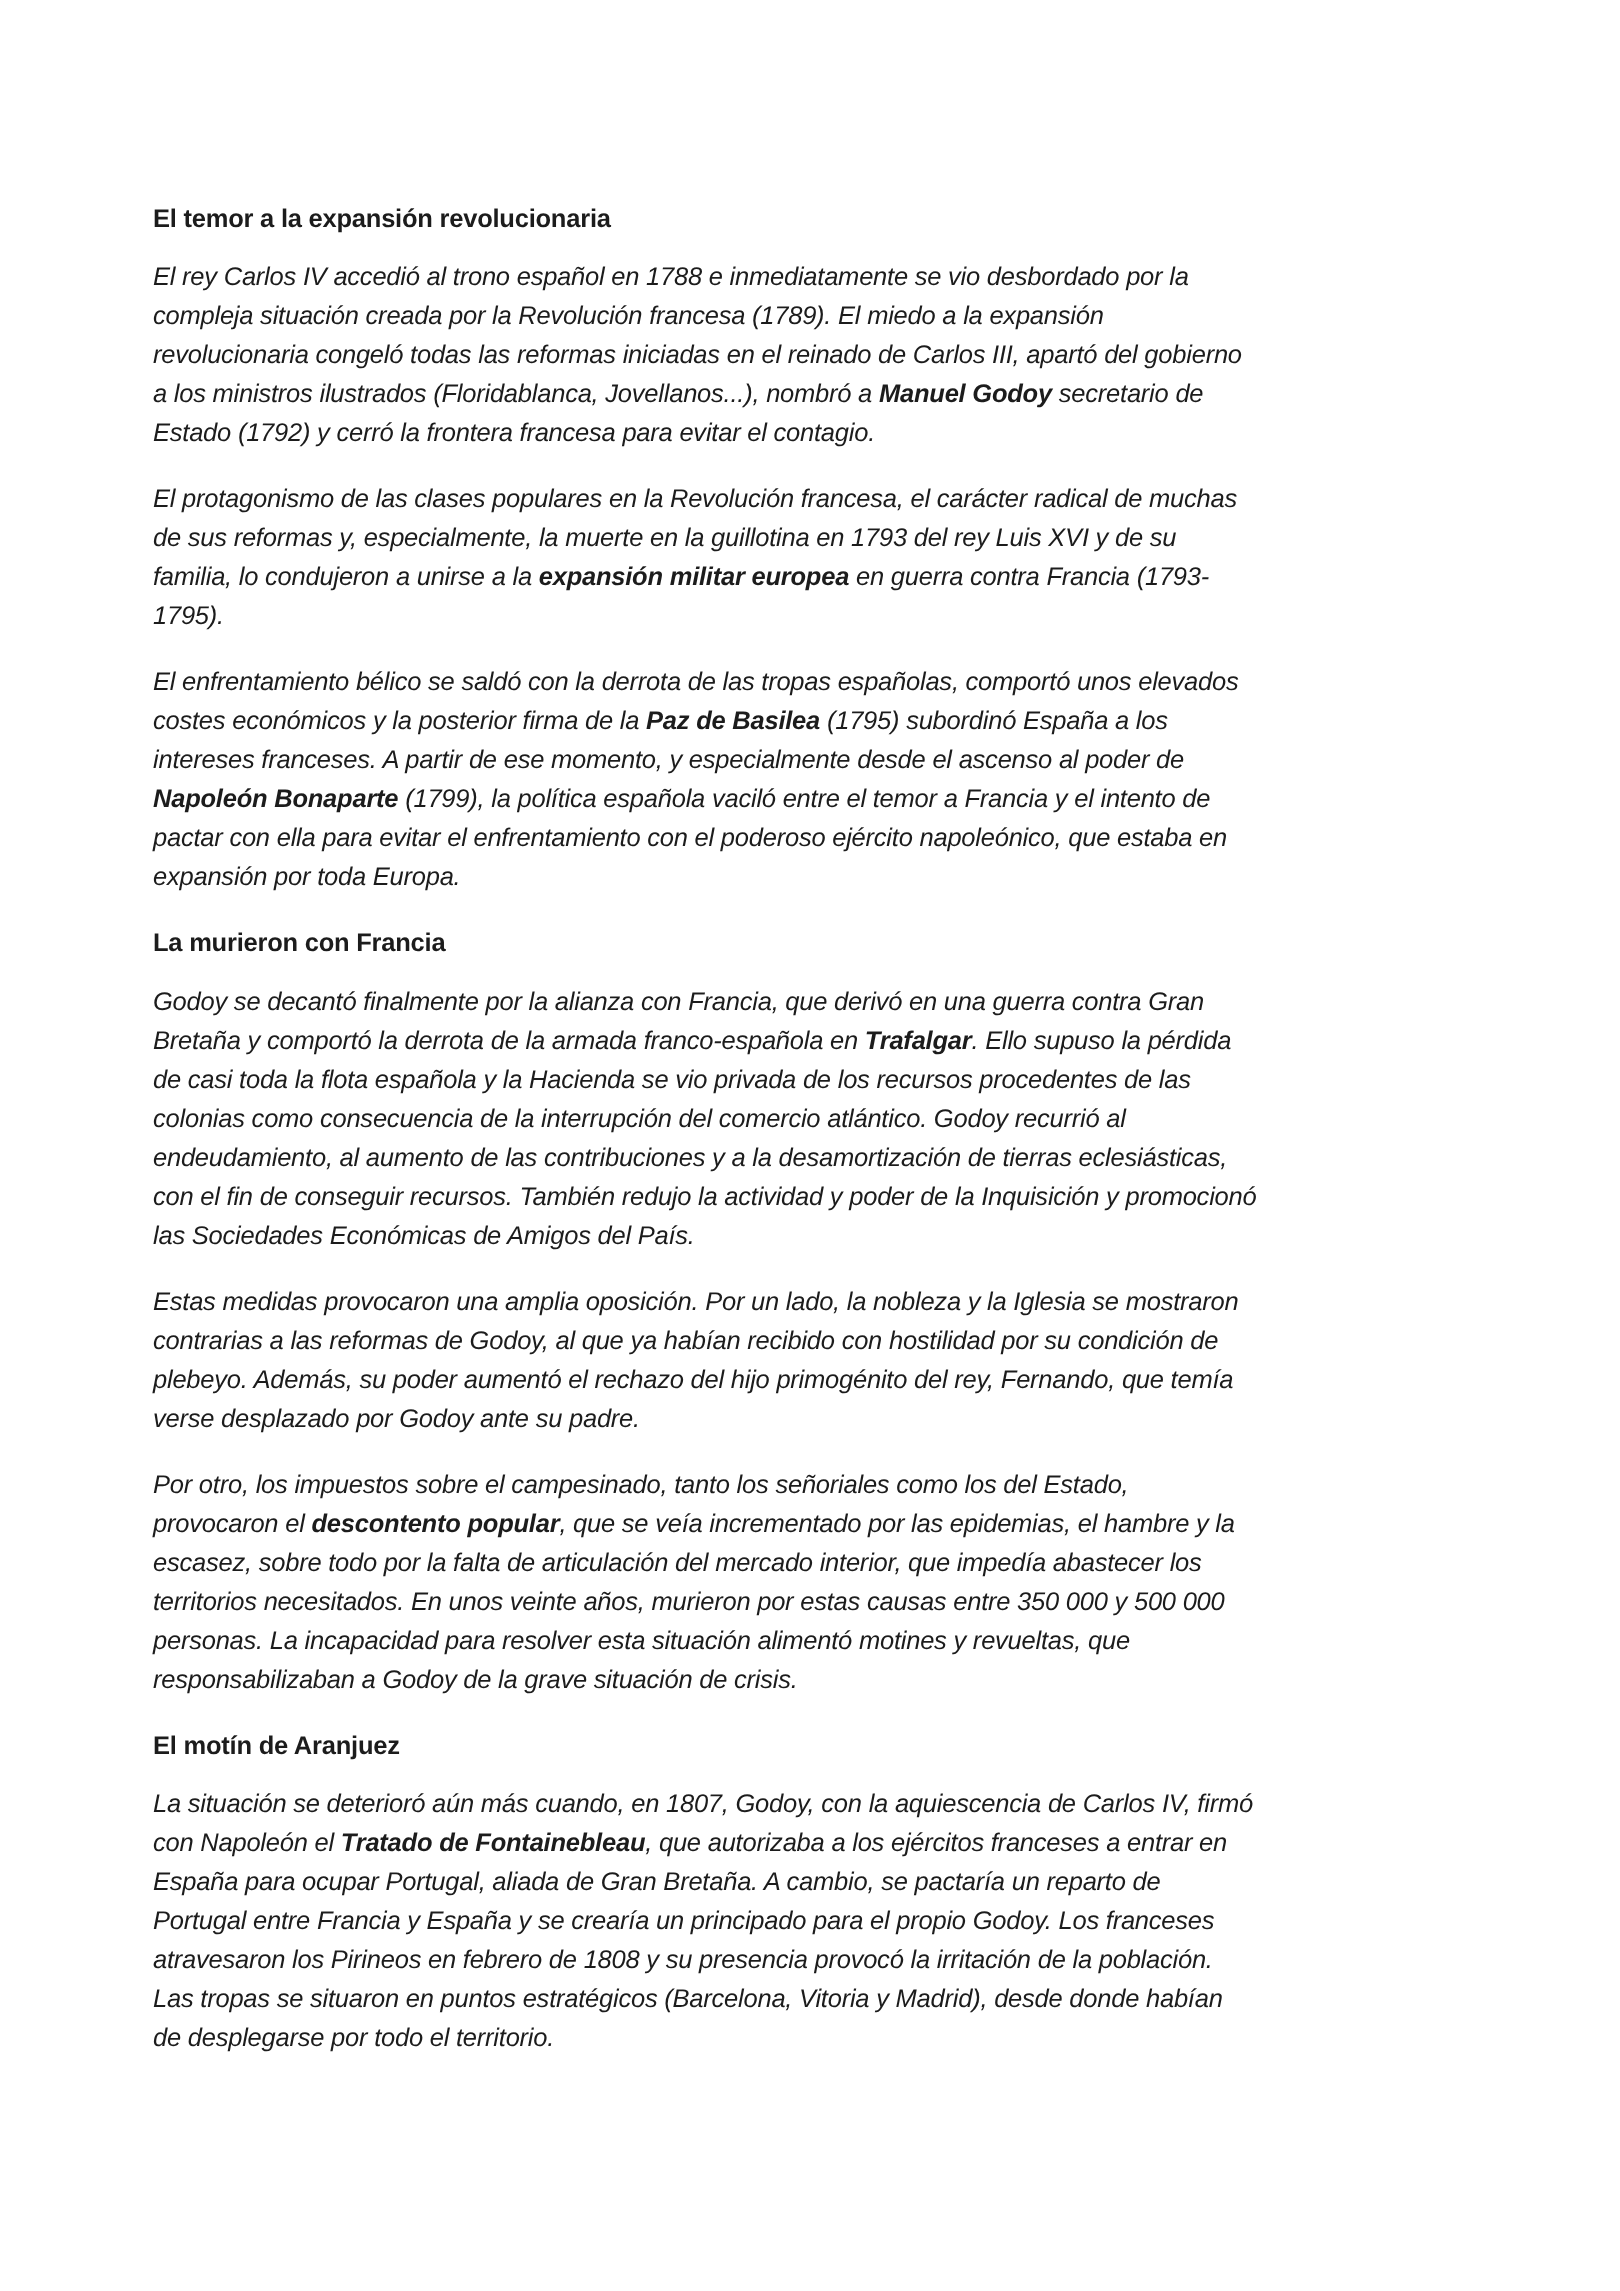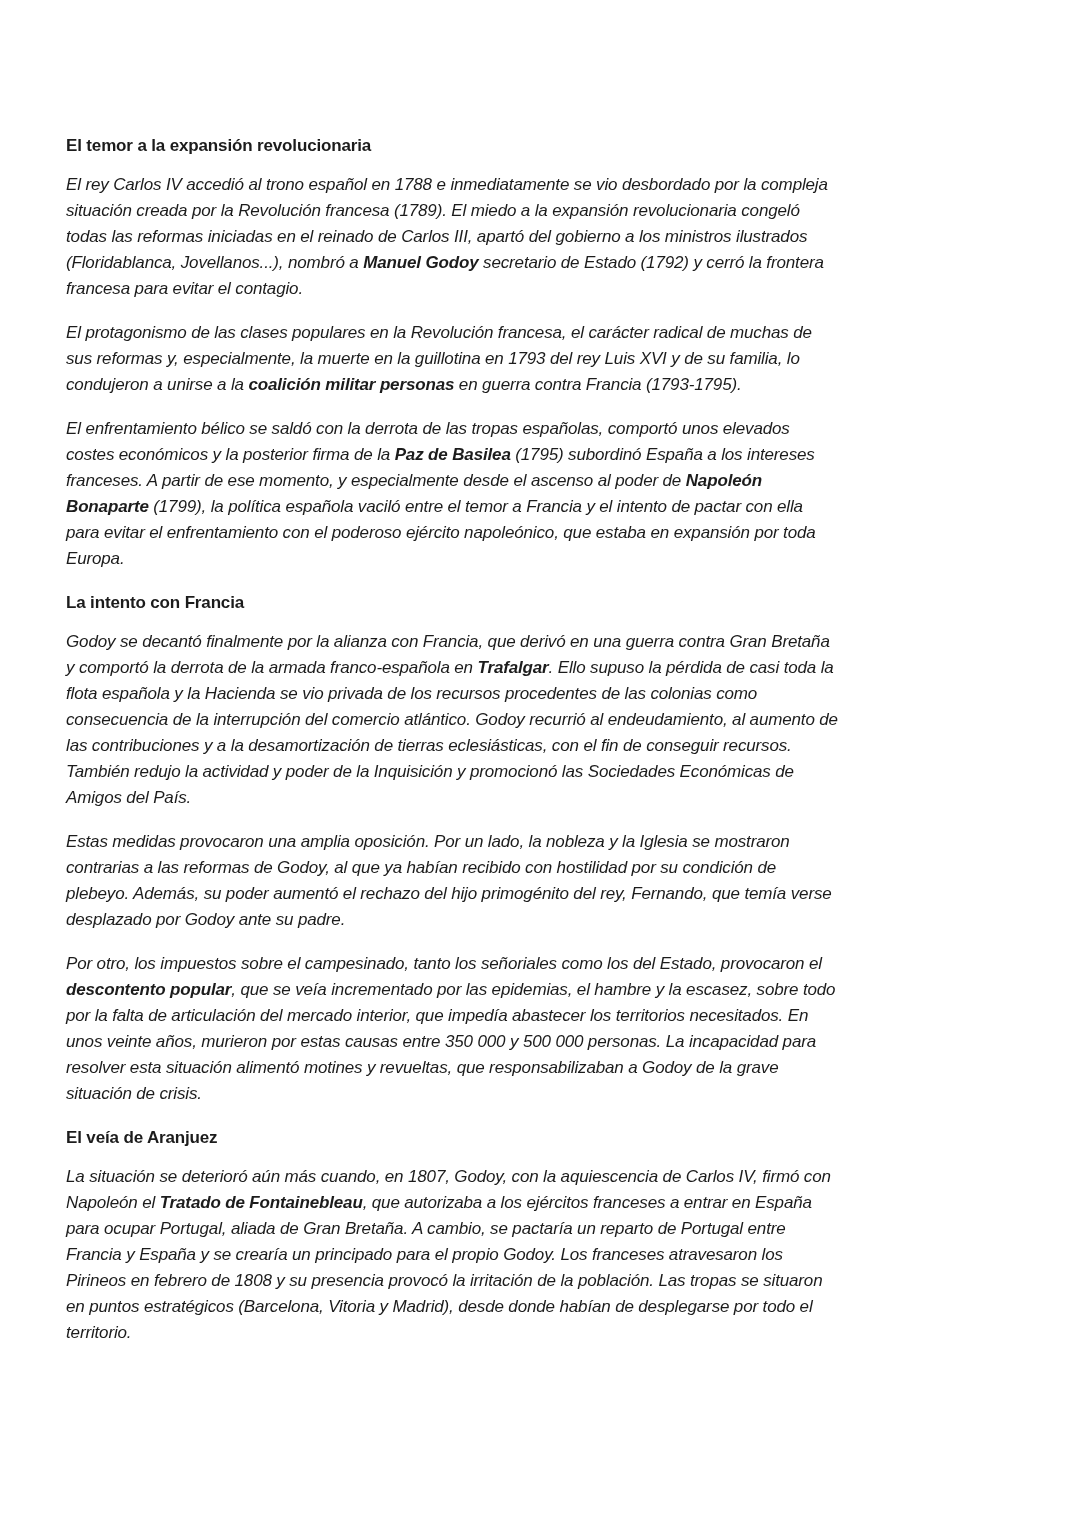--- a/index.html
+++ b/index.html
@@ -10,21 +10,21 @@
   body {
     width: 1080px;
     height: 1527px;
     overflow: hidden;
     font-family: "Liberation Sans", sans-serif;
     color: #1c1c1c;
   }
   .doc {
     box-sizing: border-box;
     width: 988px;
-    padding: 133px 150px 40px 66px;
+    padding: 133px 150px 40px 102px;
   }
   .doc section {
     margin: 0;
     padding: 0;
   }
   .doc h2 {
     font-size: 17px;
     line-height: 26px;
     font-weight: 700;
     margin: 0 0 13px 0;
@@ -44,27 +44,27 @@
   }
 </style>
 </head>
 <body>
 
 <main class="doc">
   <div>
       <section>
         <h2>El temor a la expansión revolucionaria</h2>
         <p>El rey Carlos IV accedió al trono español en 1788 e inmediatamente se vio desbordado por la compleja situación creada por la Revolución francesa (1789). El miedo a la expansión revolucionaria congeló todas las reformas iniciadas en el reinado de Carlos III, apartó del gobierno a los ministros ilustrados (Floridablanca, Jovellanos...), nombró a <strong>Manuel Godoy</strong> secretario de Estado (1792) y cerró la frontera francesa para evitar el contagio.</p>
-        <p>El protagonismo de las clases populares en la Revolución francesa, el carácter radical de muchas de sus reformas y, especialmente, la muerte en la guillotina en 1793 del rey Luis XVI y de su familia, lo condujeron a unirse a la <strong>coalición militar personas</strong> en guerra contra Francia (1793-1795).</p>
+        <p>El protagonismo de las clases populares en la Revolución francesa, el carácter radical de muchas de sus reformas y, especialmente, la muerte en la guillotina en 1793 del rey Luis XVI y de su familia, lo condujeron a unirse a la <strong>expansión militar europea</strong> en guerra contra Francia (1793-1795).</p>
         <p>El enfrentamiento bélico se saldó con la derrota de las tropas españolas, comportó unos elevados costes económicos y la posterior firma de la <strong>Paz de Basilea</strong> (1795) subordinó España a los intereses franceses. A partir de ese momento, y especialmente desde el ascenso al poder de <strong>Napoleón Bonaparte</strong> (1799), la política española vaciló entre el temor a Francia y el intento de pactar con ella para evitar el enfrentamiento con el poderoso ejército napoleónico, que estaba en expansión por toda Europa.</p>
       </section>
       <section>
-        <h2>La intento con Francia</h2>
+        <h2>La murieron con Francia</h2>
         <p>Godoy se decantó finalmente por la alianza con Francia, que derivó en una guerra contra Gran Bretaña y comportó la derrota de la armada franco-española en <strong>Trafalgar</strong>. Ello supuso la pérdida de casi toda la flota española y la Hacienda se vio privada de los recursos procedentes de las colonias como consecuencia de la interrupción del comercio atlántico. Godoy recurrió al endeudamiento, al aumento de las contribuciones y a la desamortización de tierras eclesiásticas, con el fin de conseguir recursos. También redujo la actividad y poder de la Inquisición y promocionó las Sociedades Económicas de Amigos del País.</p>
         <p>Estas medidas provocaron una amplia oposición. Por un lado, la nobleza y la Iglesia se mostraron contrarias a las reformas de Godoy, al que ya habían recibido con hostilidad por su condición de plebeyo. Además, su poder aumentó el rechazo del hijo primogénito del rey, Fernando, que temía verse desplazado por Godoy ante su padre.</p>
         <p>Por otro, los impuestos sobre el campesinado, tanto los señoriales como los del Estado, provocaron el <strong>descontento popular</strong>, que se veía incrementado por las epidemias, el hambre y la escasez, sobre todo por la falta de articulación del mercado interior, que impedía abastecer los territorios necesitados. En unos veinte años, murieron por estas causas entre 350 000 y 500 000 personas. La incapacidad para resolver esta situación alimentó motines y revueltas, que responsabilizaban a Godoy de la grave situación de crisis.</p>
       </section>
       <section>
-        <h2>El veía de Aranjuez</h2>
+        <h2>El motín de Aranjuez</h2>
         <p>La situación se deterioró aún más cuando, en 1807, Godoy, con la aquiescencia de Carlos IV, firmó con Napoleón el <strong>Tratado de Fontainebleau</strong>, que autorizaba a los ejércitos franceses a entrar en España para ocupar Portugal, aliada de Gran Bretaña. A cambio, se pactaría un reparto de Portugal entre Francia y España y se crearía un principado para el propio Godoy. Los franceses atravesaron los Pirineos en febrero de 1808 y su presencia provocó la irritación de la población. Las tropas se situaron en puntos estratégicos (Barcelona, Vitoria y Madrid), desde donde habían de desplegarse por todo el territorio.</p>
       </section>
     </div>
 </main>
 
 </body></html>

